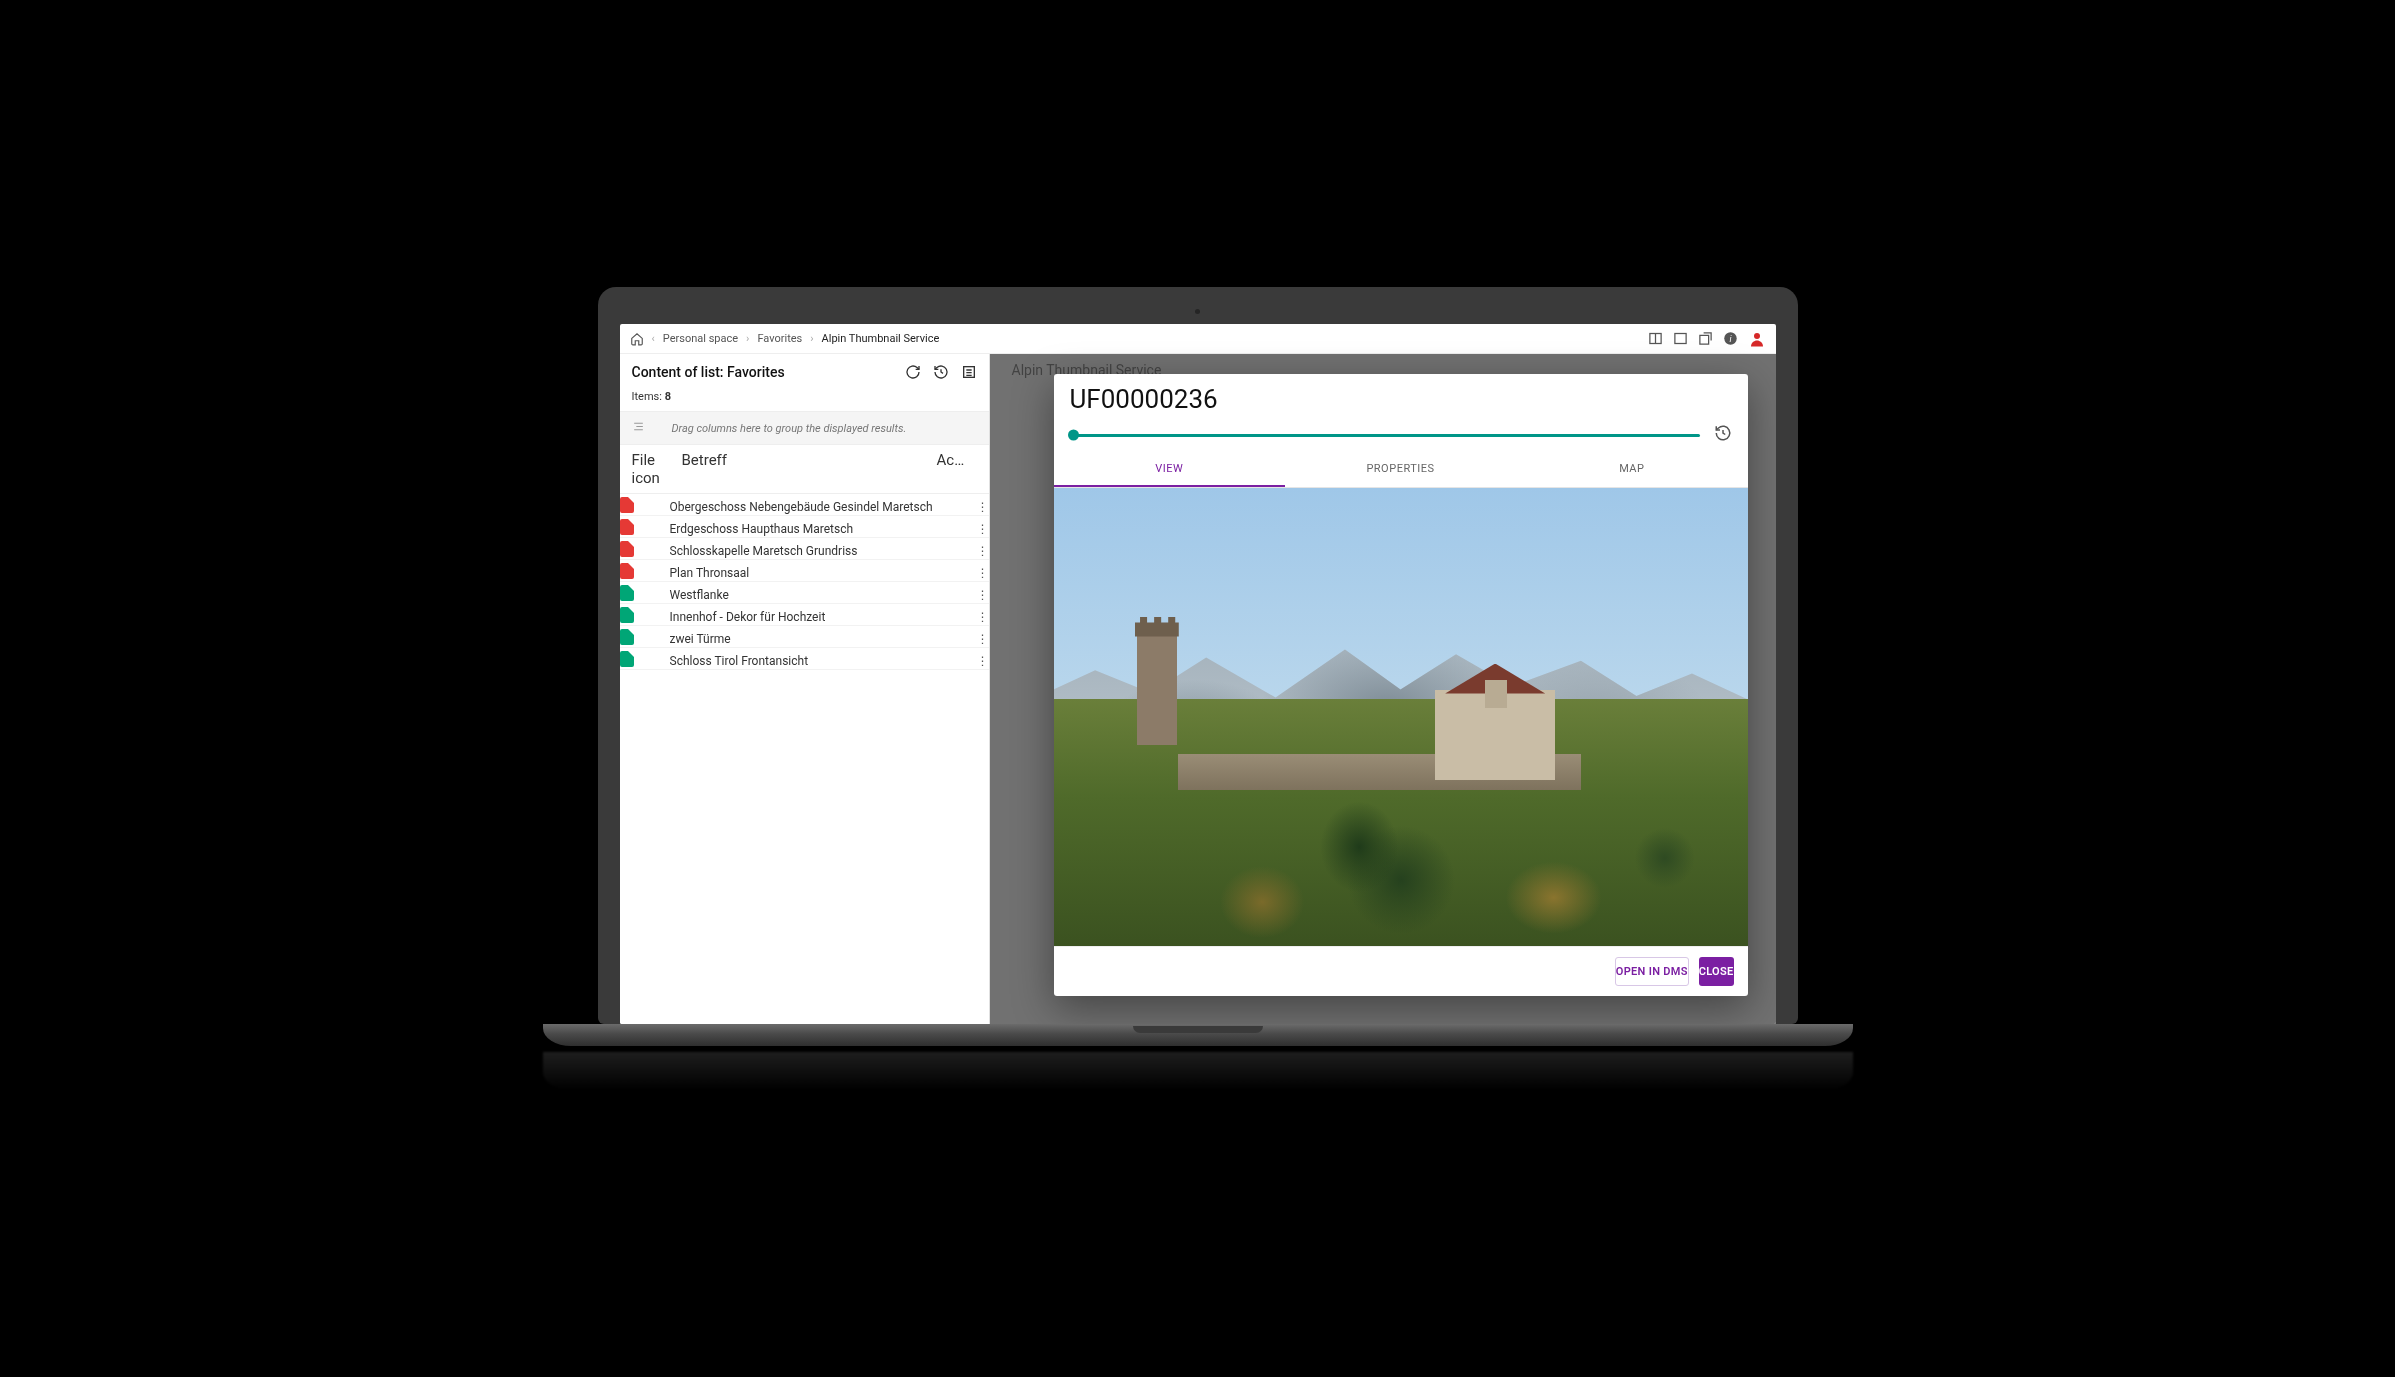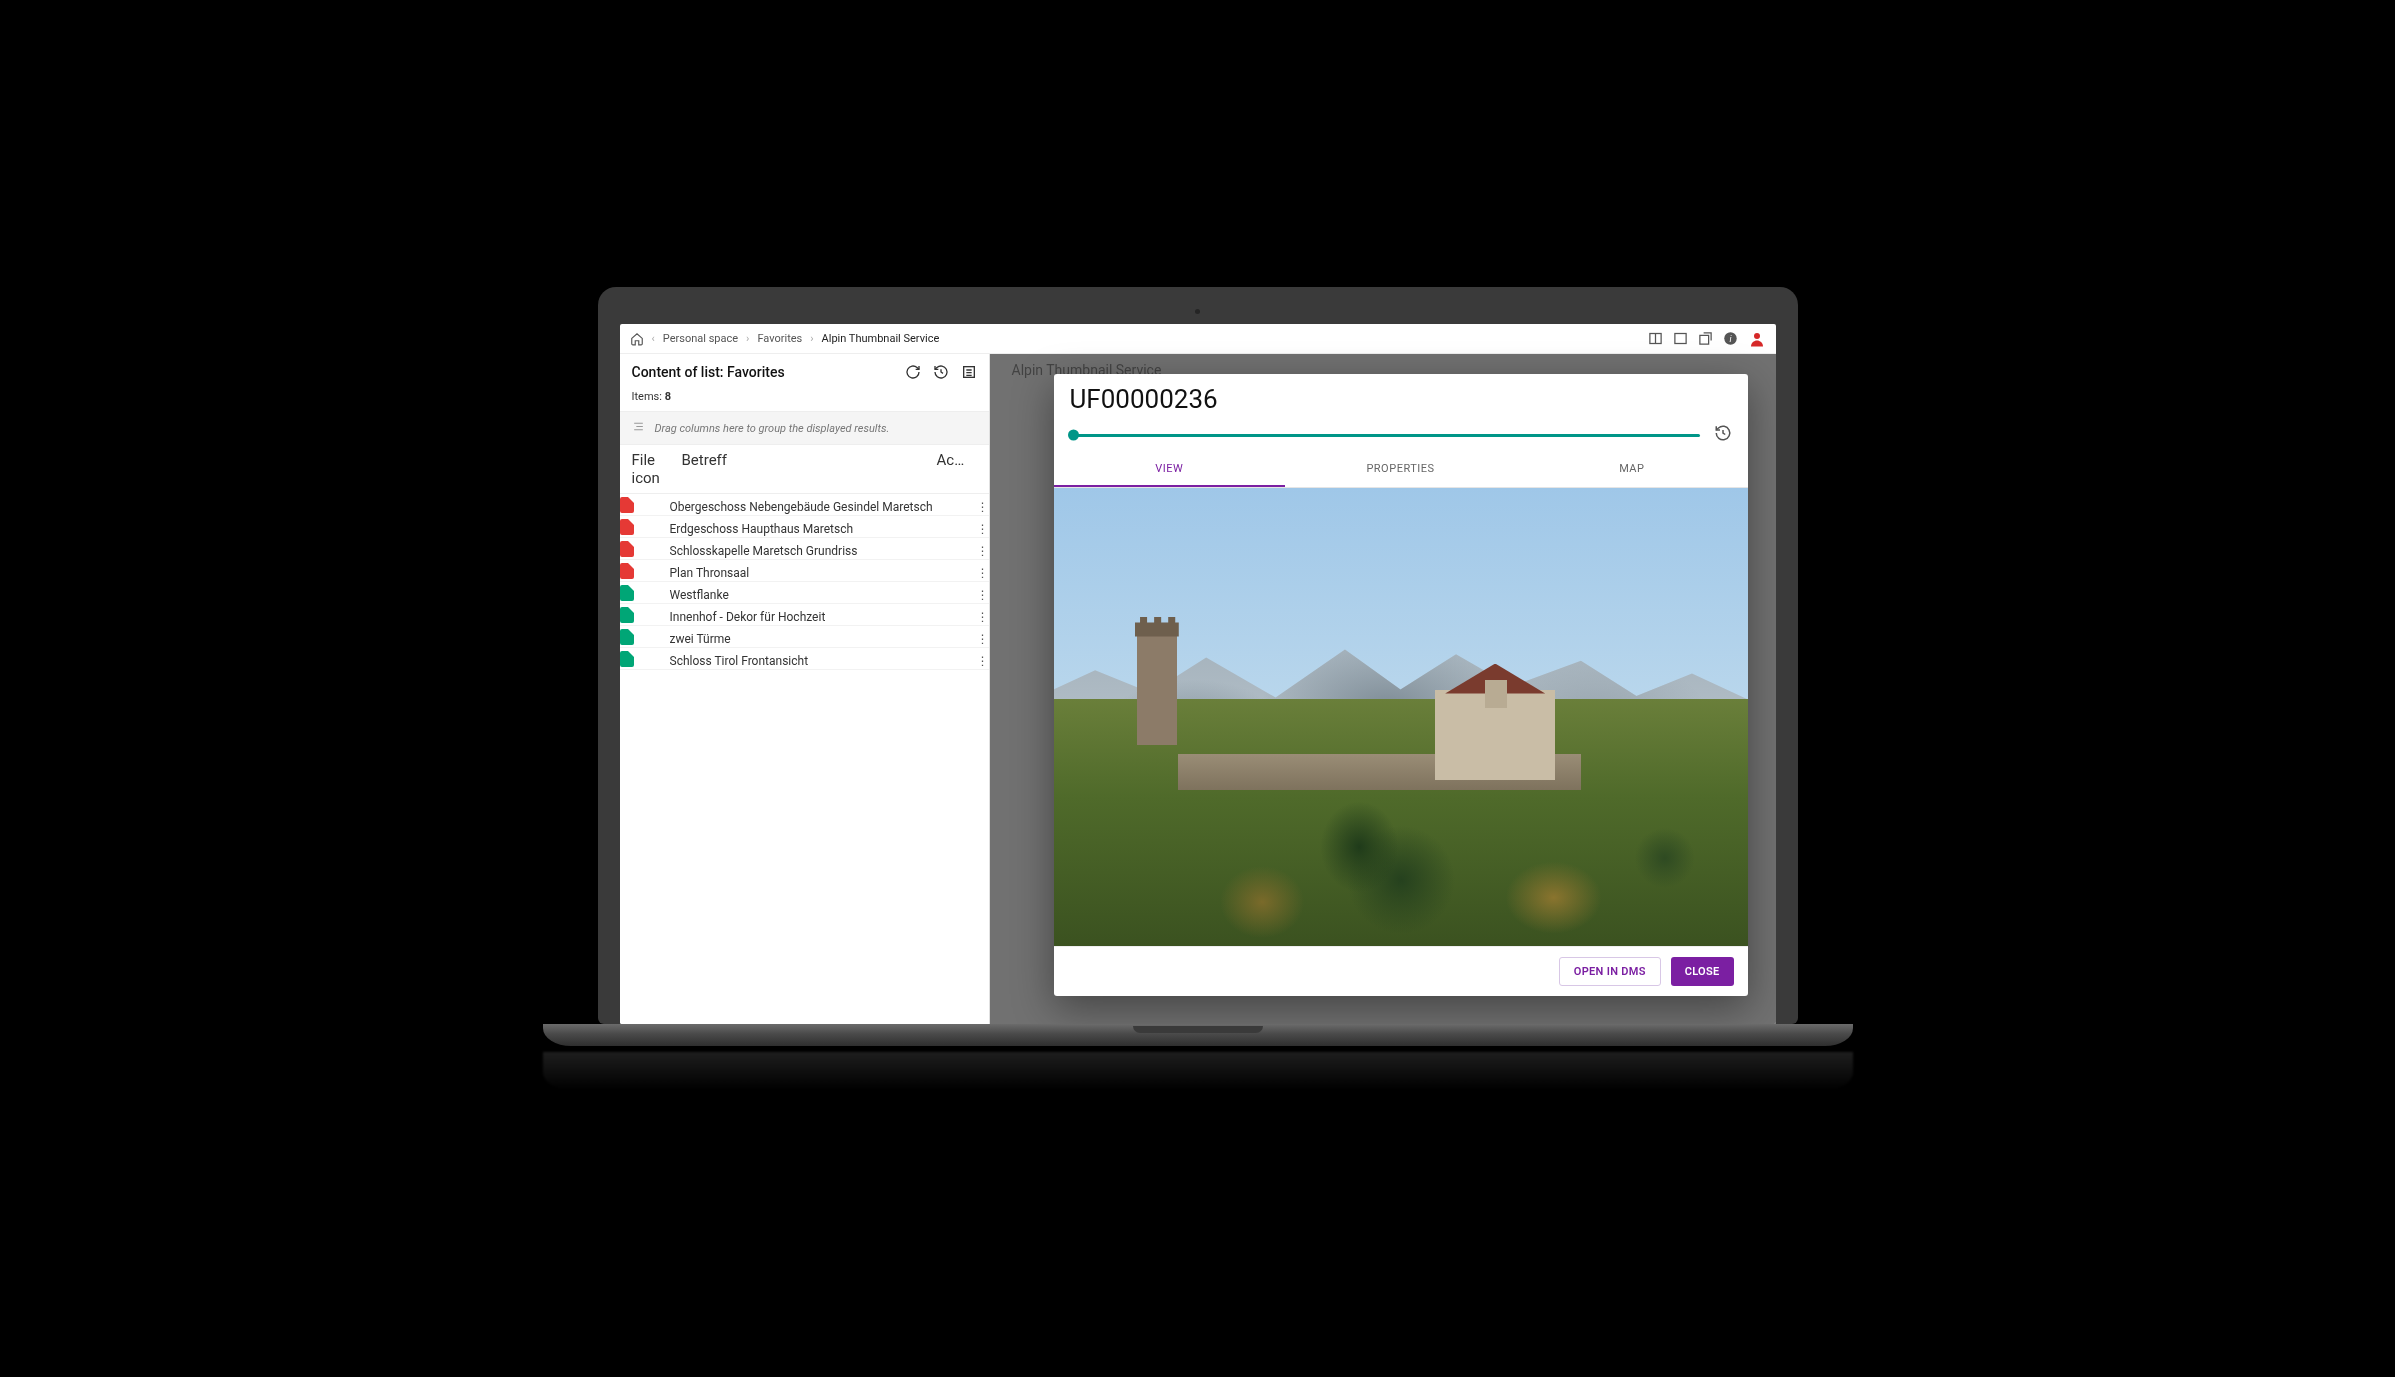--- a/index.html
+++ b/index.html
@@ -28,21 +28,21 @@
 .app { display:flex; height: calc(100% - 30px); position:relative; }
 .sidebar { width: 370px; border-right:1px solid #e0e0e0; display:flex; flex-direction:column; background:#fff; }
 .main { flex:1; position:relative; background:#9a9a9a; }
 
 
 .side-header { display:flex; align-items:center; justify-content:space-between; padding: 10px 12px 6px; }
 .side-title { font-size: 14px; font-weight:500; color:#111; }
 .side-tools { display:flex; gap:12px; color:#333; }
 .side-sub { font-size:11px; padding: 4px 12px 8px; color:#333; }
 .side-sub b { font-weight:700; }
-.group-bar { background:#f5f5f5; border-top:1px solid #eee; border-bottom:1px solid #eee; display:flex; align-items:center; gap:10px; padding:8px 12px; font-size:11px; color:#777; font-style:italic; }
+.group-bar { background:#f5f5f5; border-top:1px solid #eee; border-bottom:1px solid #eee; display:flex; align-items:center; gap:27px; padding:8px 12px; font-size:11px; color:#777; font-style:italic; }
 .table-head { display:grid; grid-template-columns: 50px 1fr 40px; font-size:15px; color:#333; padding: 6px 12px; border-bottom:1px solid #eee; }
 .row { display:grid; grid-template-columns: 50px 1fr 40px; align-items:center; padding: 3px 0; border-bottom:1px solid #f2f2f2; font-size:12px; color:#333; height:22px; }
 .row .more { text-align:right; cursor:pointer; color:#555; }
 .file-ico { width:14px; height:16px; border-radius:2px; display:inline-block; position:relative; }
 .file-ico.pdf { background:#e53935; }
 .file-ico.img { background:#00a676; }
 .file-ico::after { content:""; position:absolute; right:0; top:0; border:3px solid #fff; border-left-color:transparent; border-bottom-color:transparent; }
 
 
 .main-title { position:absolute; top:8px; left:22px; font-size:14px; color:#333; background:rgba(255,255,255,0.0); }
@@ -54,21 +54,21 @@
 .modal-title { font-size:26px; font-weight:400; color:#111; }
 .modal-slider { display:flex; align-items:center; gap:14px; padding: 6px 16px 0; }
 .slider-track { flex:1; height:3px; background:#009688; border-radius:2px; position:relative; }
 .slider-thumb { position:absolute; left:0; top:50%; width:11px; height:11px; background:#009688; border-radius:50%; transform:translate(-2px,-50%); }
 .history-icon { color:#555; cursor:pointer; }
 .modal-tabs { display:flex; border-bottom:1px solid #e5e5e5; margin-top:6px; }
 .tab { flex:1; text-align:center; padding:10px 0; font-size:11px; letter-spacing:.5px; color:#666; cursor:pointer; }
 .tab.active { color:#7b1fa2; border-bottom:2px solid #7b1fa2; }
 .modal-body { flex:1; overflow:hidden; }
 .modal-footer { display:flex; justify-content:flex-end; gap:10px; padding:10px 14px; border-top:1px solid #eee; }
-.btn { font-size:11px; font-weight:600; letter-spacing:.3px; padding:7px 14px; border-radius:3px; cursor:pointer; border:none; }
+.btn { font-size:11px; font-weight:600; letter-spacing:.3px; padding:7px 0; border-radius:3px; cursor:pointer; border:none; }
 .btn-outline { background:#fff; color:#7b1fa2; border:1px solid #d8c7e6; }
 .btn-primary { background:#7b1fa2; color:#fff; }
 
 
 .scene { position:relative; width:100%; height:100%; overflow:hidden; }
 .sky { position:absolute; inset:0; background:linear-gradient(#9fc7e8 0%, #b8d6ec 45%, #d8e7f0 60%); }
 .mtn { position:absolute; left:0; right:0; top:30%; height:35%; background:
   radial-gradient(120px 60px at 20% 60%, #8a99a3 0%, transparent 70%),
   radial-gradient(180px 90px at 48% 50%, #7f8d97 0%, transparent 70%),
   radial-gradient(160px 80px at 78% 55%, #99a6af 0%, transparent 70%),

